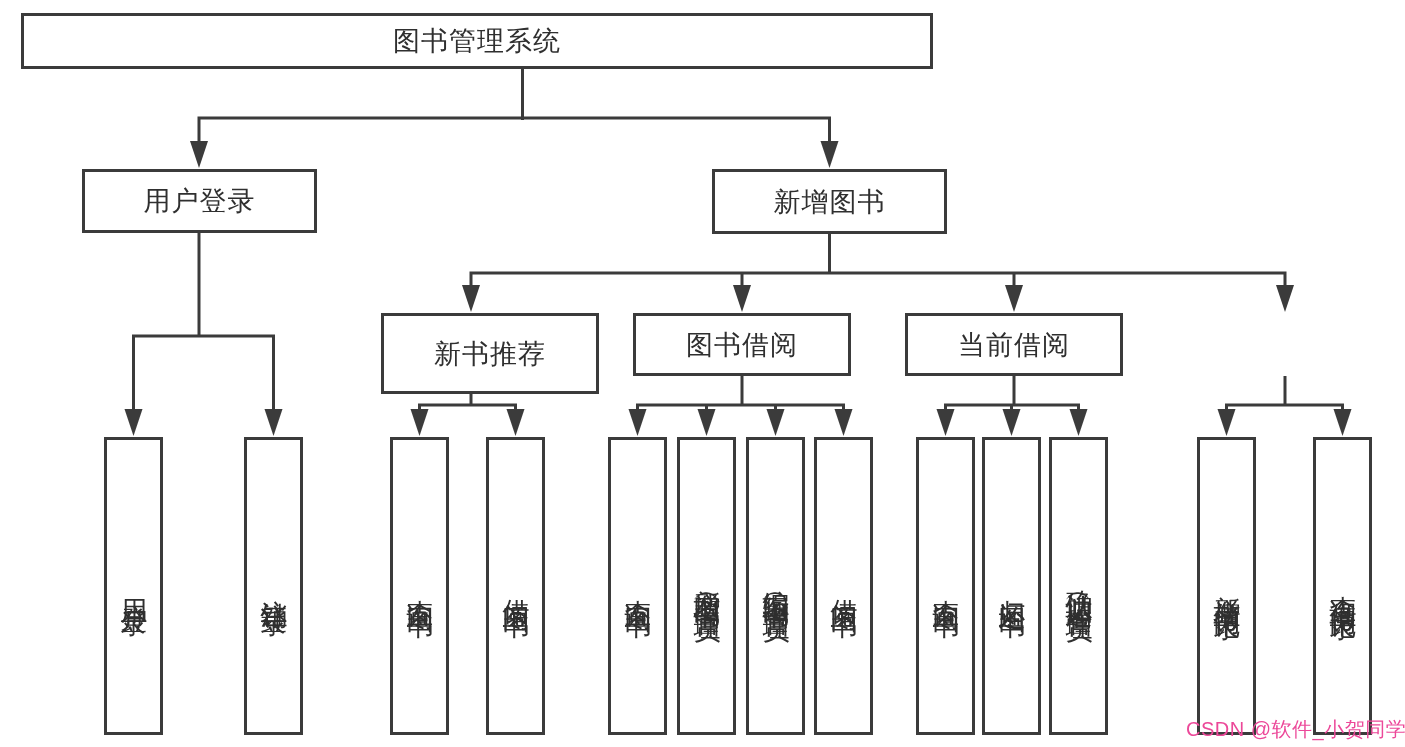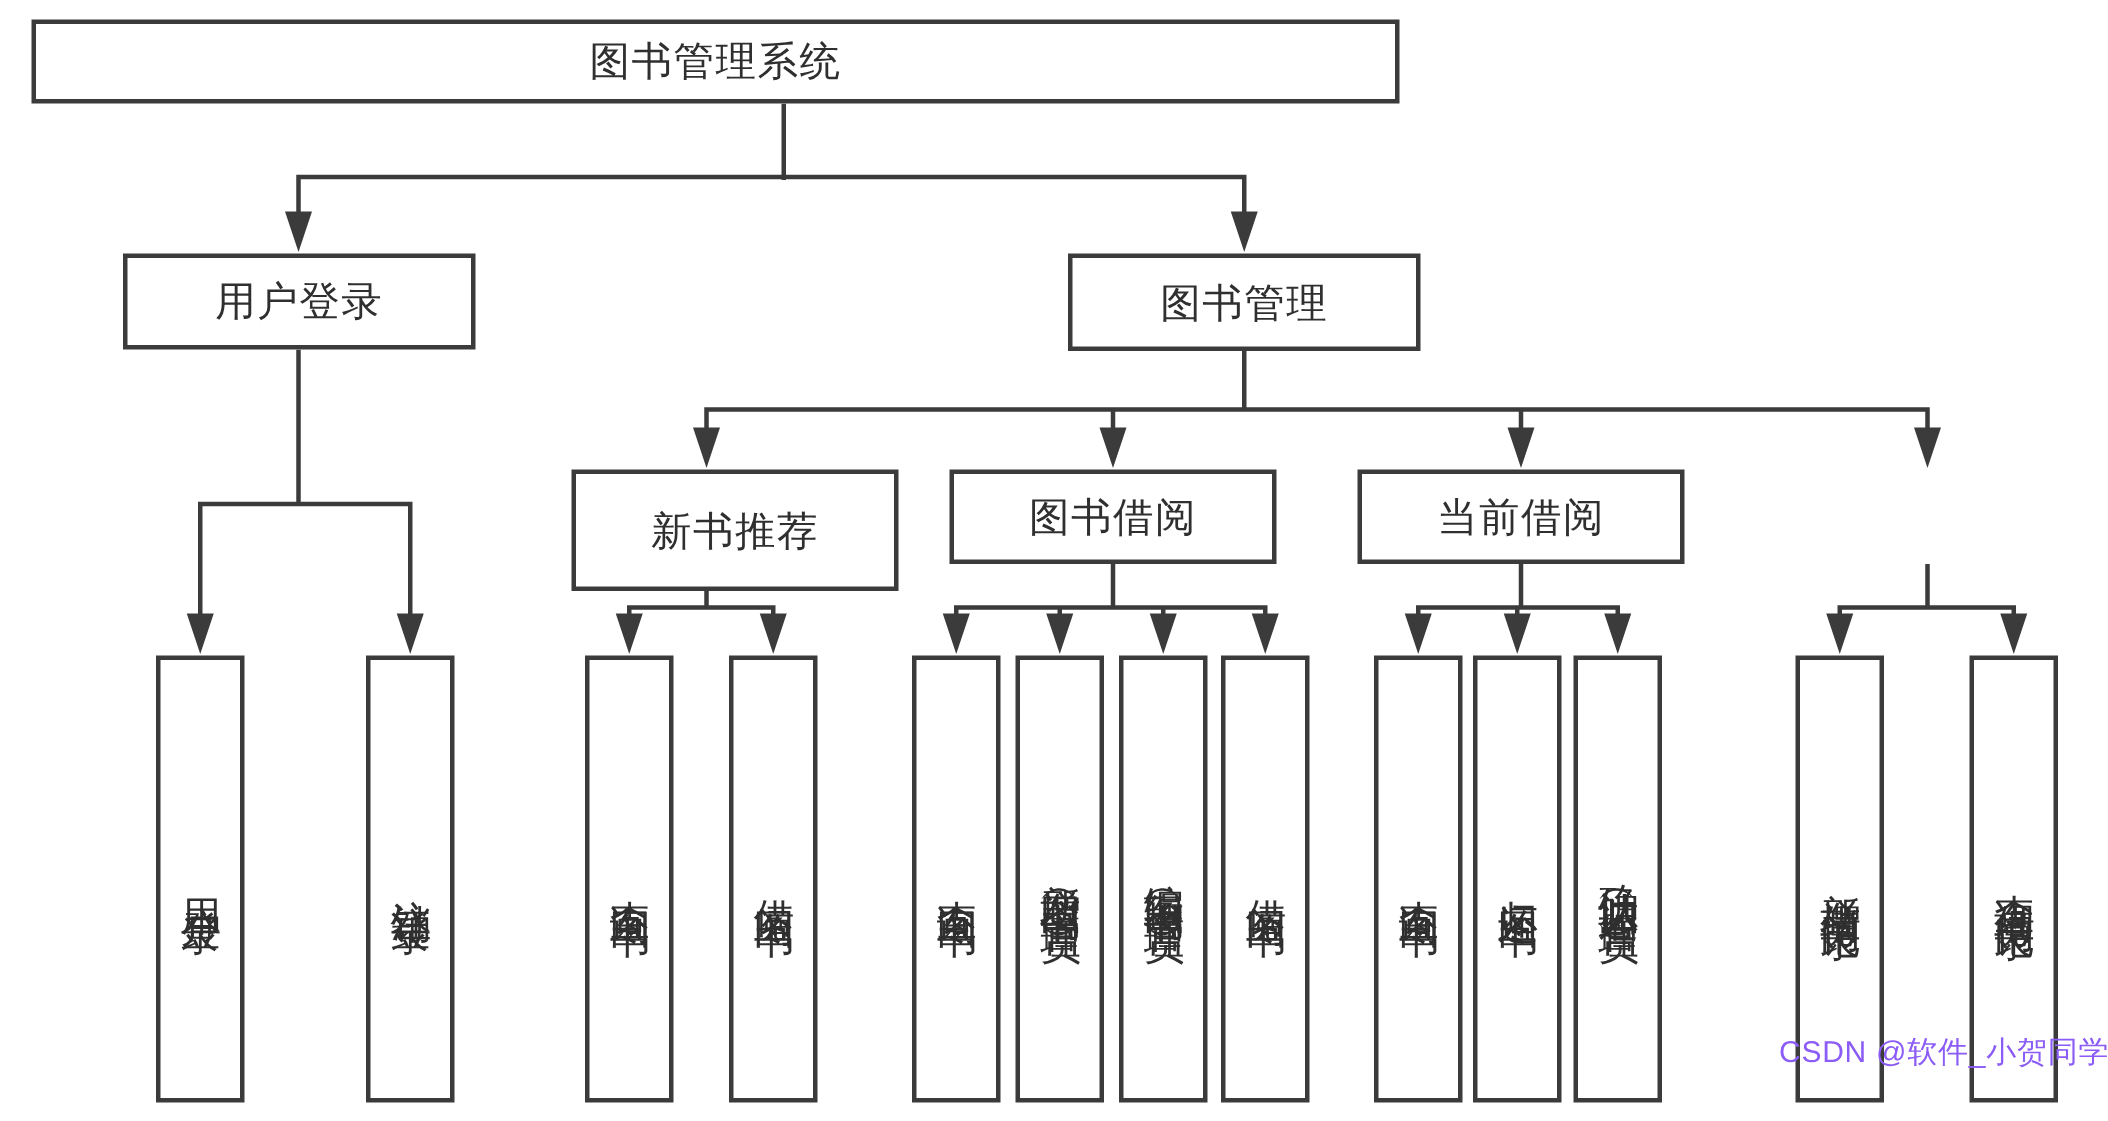--- a/index.html
+++ b/index.html
@@ -39,24 +39,24 @@
   .vlabel {
     writing-mode: vertical-rl;
     text-orientation: mixed;
     font-size: 27px;
     line-height: 1;
     letter-spacing: 4px;
   }
   .watermark {
     position: absolute;
     left: 1186px;
-    top: 688px;
+    top: 716px;
     font-size: 20px;
     letter-spacing: 0.5px;
-    color: #8b5cf6;
+    color: #ec4899;
     z-index: 5;
     white-space: nowrap;
     pointer-events: none;
     text-align: center;
   }
 </style>
 </head>
 <body>
 
 <div class="canvas">
@@ -114,21 +114,21 @@
   </svg>
 
   <div class="box" style="left:21px; top:13px; width:912px; height:56px">
     <span class="hlabel">图书管理系统</span>
   </div>
 
   <div class="box" style="left:82px; top:169px; width:235px; height:64px">
     <span class="hlabel">用户登录</span>
   </div>
   <div class="box" style="left:712px; top:169px; width:235px; height:65px">
-    <span class="hlabel">图书管理</span>
+    <span class="hlabel">新增图书</span>
   </div>
 
   <div class="box" style="left:381px; top:313px; width:218px; height:81px">
     <span class="hlabel">新书推荐</span>
   </div>
   <div class="box" style="left:633px; top:313px; width:218px; height:63px">
     <span class="hlabel">图书借阅</span>
   </div>
   <div class="box" style="left:905px; top:313px; width:218px; height:63px">
     <span class="hlabel">当前借阅</span>

